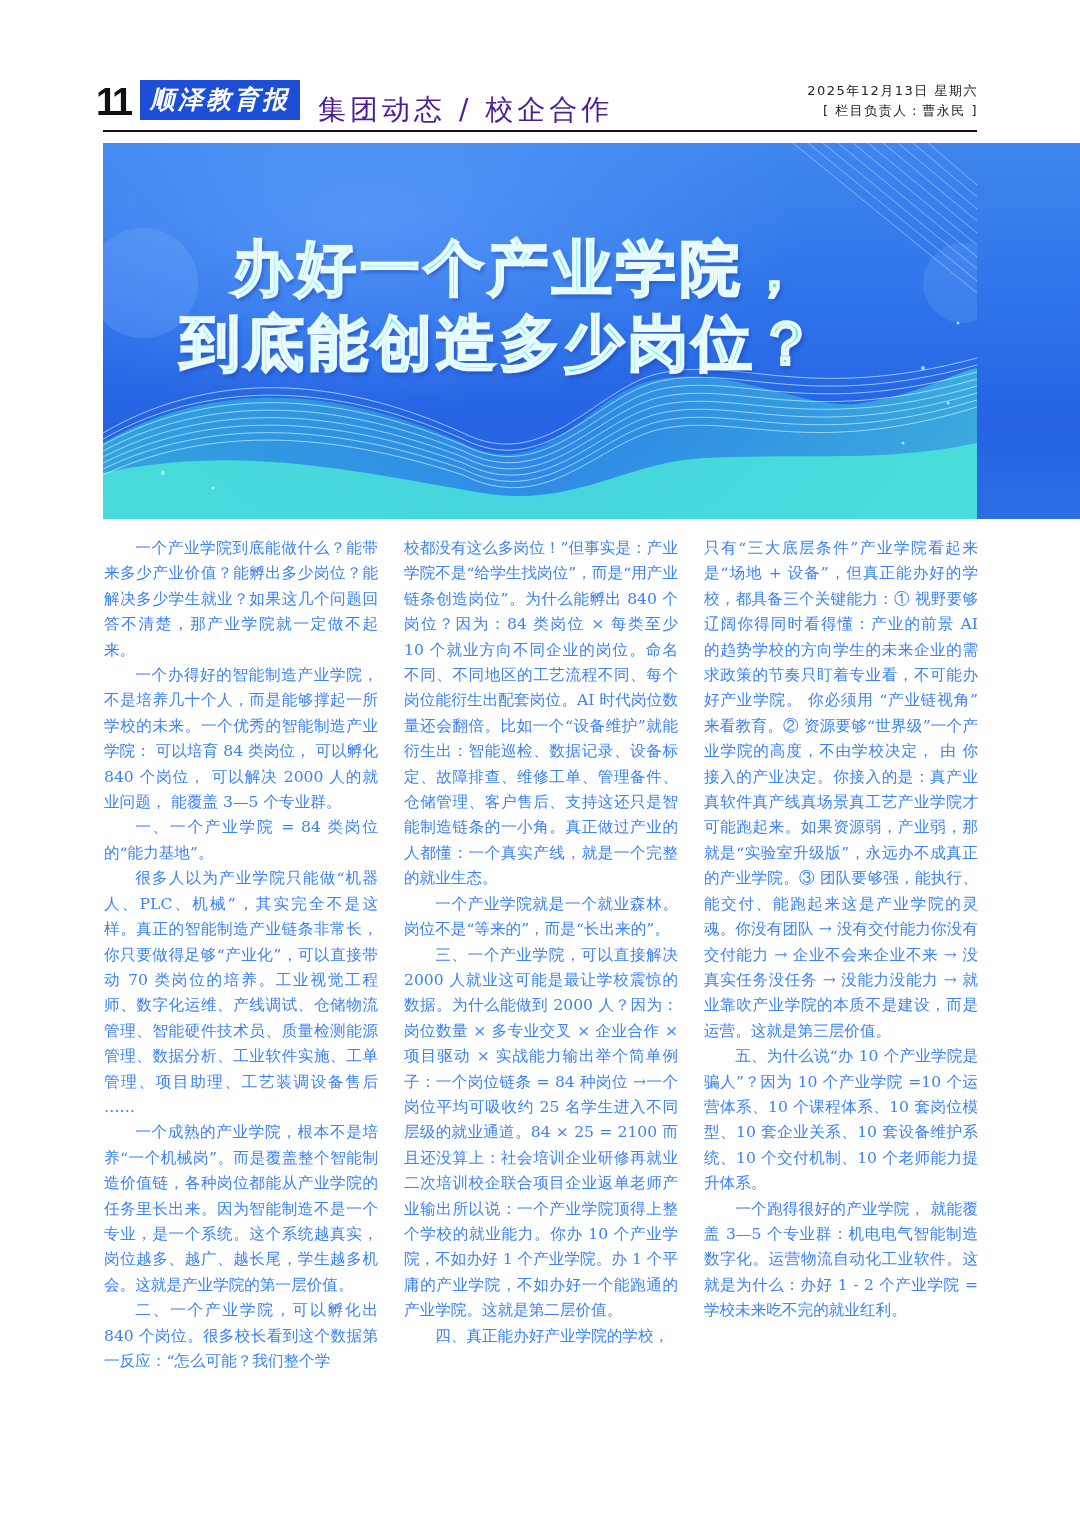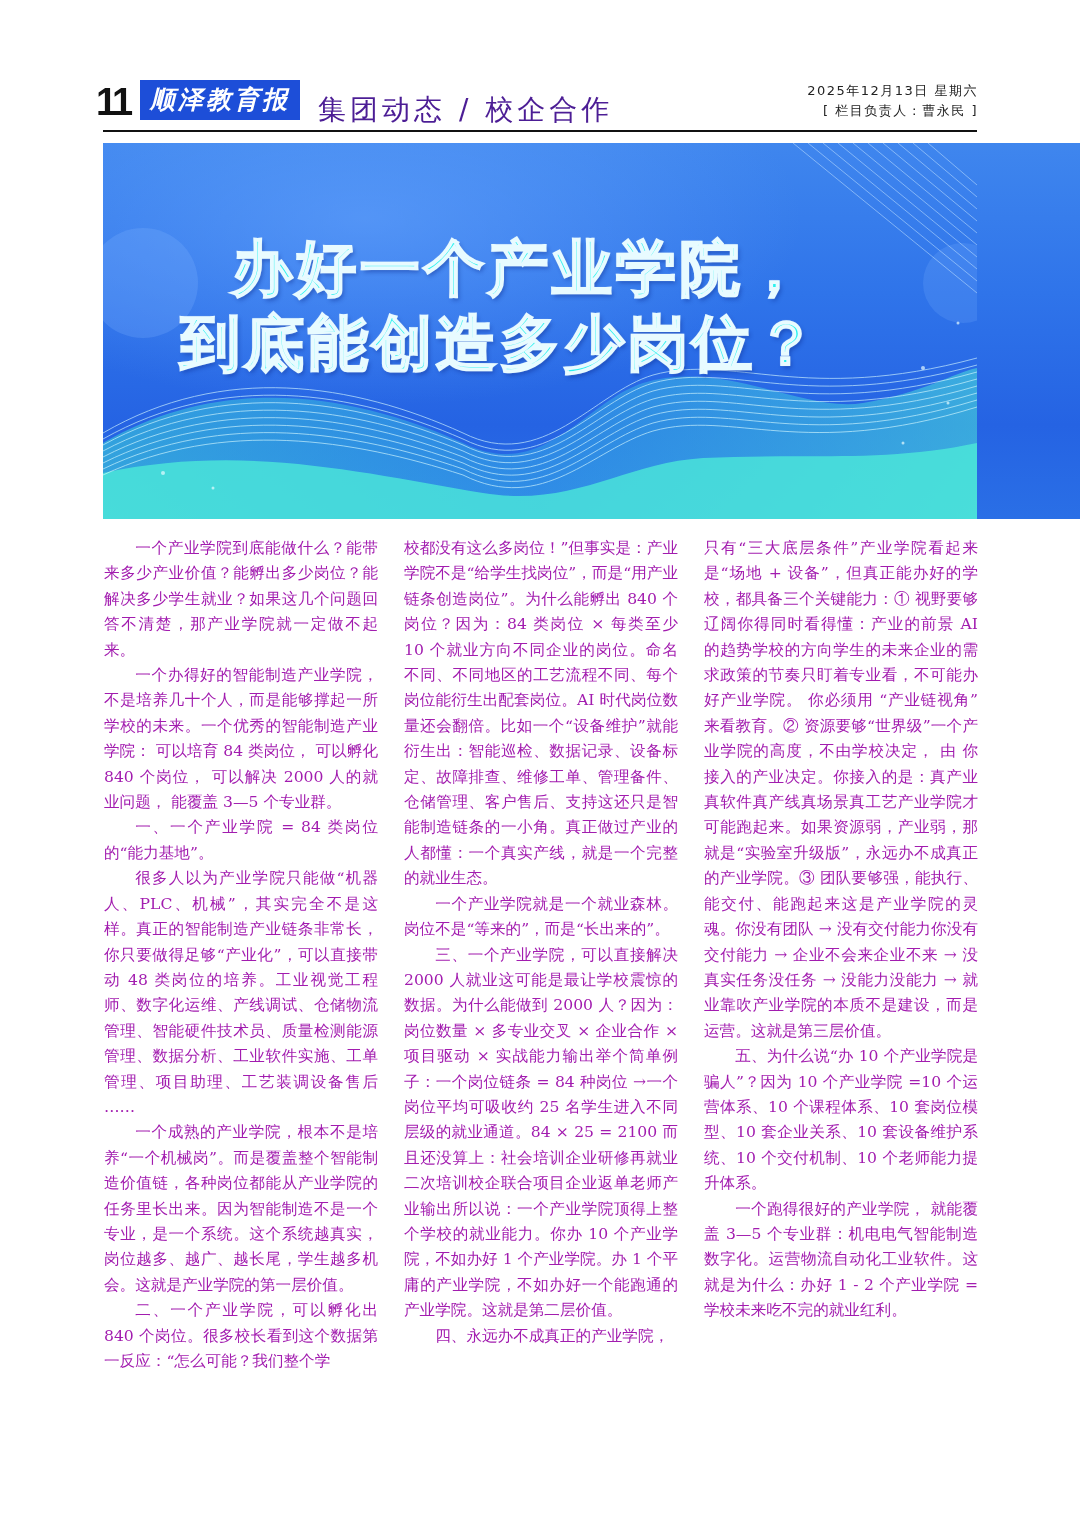--- a/index.html
+++ b/index.html
@@ -115,21 +115,21 @@
       left: 104px;
       width: 876px;
       height: 960px;
     }
     .col {
       position: absolute;
       top: 0;
       width: 274px;
       font-size: 15.6px;
       line-height: 25.4px;
-      color: #a21caf;
+      color: #3b82f6;
       text-align: justify;
     }
     .col.c1 { left: 0; }
     .col.c2 { left: 300px; }
     .col.c3 { left: 600px; }
     .col p {
       margin: 0;
       text-indent: 2em;
     }
     .col p.noindent { text-indent: 0; }
@@ -199,28 +199,28 @@
   </svg>
   <div class="banner-title l1">办好一个产业学院，</div>
   <div class="banner-title l2">到底能创造多少岗位？</div>
 </div>
 
 <div class="columns">
   <div class="col c1">
     <p>一个产业学院到底能做什么？能带来多少产业价值？能孵出多少岗位？能解决多少学生就业？如果这几个问题回答不清楚，那产业学院就一定做不起来。</p>
     <p>一个办得好的智能制造产业学院，不是培养几十个人，而是能够撑起一所学校的未来。一个优秀的智能制造产业学院： 可以培育 84 类岗位， 可以孵化 840 个岗位， 可以解决 2000 人的就业问题， 能覆盖 3—5 个专业群。</p>
     <p>一、一个产业学院 = 84 类岗位的“能力基地”。</p>
-    <p>很多人以为产业学院只能做“机器人、PLC、机械”，其实完全不是这样。真正的智能制造产业链条非常长，你只要做得足够“产业化”，可以直接带动 48 类岗位的培养。工业视觉工程师、数字化运维、产线调试、仓储物流管理、智能硬件技术员、质量检测能源管理、数据分析、工业软件实施、工单管理、项目助理、工艺装调设备售后 ……</p>
+    <p>很多人以为产业学院只能做“机器人、PLC、机械”，其实完全不是这样。真正的智能制造产业链条非常长，你只要做得足够“产业化”，可以直接带动 70 类岗位的培养。工业视觉工程师、数字化运维、产线调试、仓储物流管理、智能硬件技术员、质量检测能源管理、数据分析、工业软件实施、工单管理、项目助理、工艺装调设备售后 ……</p>
     <p>一个成熟的产业学院，根本不是培养“一个机械岗”。而是覆盖整个智能制造价值链，各种岗位都能从产业学院的任务里长出来。因为智能制造不是一个专业，是一个系统。这个系统越真实，岗位越多、越广、越长尾，学生越多机会。这就是产业学院的第一层价值。</p>
     <p>二、一个产业学院，可以孵化出 840 个岗位。很多校长看到这个数据第一反应：“怎么可能？我们整个学</p>
   </div>
   <div class="col c2">
     <p class="noindent">校都没有这么多岗位！”但事实是：产业学院不是“给学生找岗位”，而是“用产业链条创造岗位”。为什么能孵出 840 个岗位？因为：84 类岗位 × 每类至少 10 个就业方向不同企业的岗位。命名不同、不同地区的工艺流程不同、每个岗位能衍生出配套岗位。AI 时代岗位数量还会翻倍。比如一个“设备维护”就能衍生出：智能巡检、数据记录、设备标定、故障排查、维修工单、管理备件、仓储管理、客户售后、支持这还只是智能制造链条的一小角。真正做过产业的人都懂：一个真实产线，就是一个完整的就业生态。</p>
     <p>一个产业学院就是一个就业森林。岗位不是“等来的”，而是“长出来的”。</p>
     <p>三、一个产业学院，可以直接解决 2000 人就业这可能是最让学校震惊的数据。为什么能做到 2000 人？因为：岗位数量 × 多专业交叉 × 企业合作 × 项目驱动 × 实战能力输出举个简单例子：一个岗位链条 = 84 种岗位 →一个岗位平均可吸收约 25 名学生进入不同层级的就业通道。84 × 25 = 2100 而且还没算上：社会培训企业研修再就业二次培训校企联合项目企业返单老师产业输出所以说：一个产业学院顶得上整个学校的就业能力。你办 10 个产业学院，不如办好 1 个产业学院。办 1 个平庸的产业学院，不如办好一个能跑通的产业学院。这就是第二层价值。</p>
-    <p>四、永远办不成真正的产业学院，</p>
+    <p>四、真正能办好产业学院的学校，</p>
   </div>
   <div class="col c3">
     <p class="noindent">只有“三大底层条件”产业学院看起来是“场地 + 设备”，但真正能办好的学校，都具备三个关键能力：① 视野要够辽阔你得同时看得懂：产业的前景 AI 的趋势学校的方向学生的未来企业的需求政策的节奏只盯着专业看，不可能办好产业学院。 你必须用 “产业链视角” 来看教育。② 资源要够“世界级”一个产业学院的高度，不由学校决定， 由 你接入的产业决定。你接入的是：真产业真软件真产线真场景真工艺产业学院才可能跑起来。如果资源弱，产业弱，那就是“实验室升级版”，永远办不成真正的产业学院。③ 团队要够强，能执行、能交付、能跑起来这是产业学院的灵魂。你没有团队 → 没有交付能力你没有交付能力 → 企业不会来企业不来 → 没真实任务没任务 → 没能力没能力 → 就业靠吹产业学院的本质不是建设，而是运营。这就是第三层价值。</p>
     <p>五、为什么说“办 10 个产业学院是骗人”？因为 10 个产业学院 =10 个运营体系、10 个课程体系、10 套岗位模型、10 套企业关系、10 套设备维护系统、10 个交付机制、10 个老师能力提升体系。</p>
     <p>一个跑得很好的产业学院， 就能覆盖 3—5 个专业群：机电电气智能制造数字化。运营物流自动化工业软件。这就是为什么：办好 1 - 2 个产业学院 = 学校未来吃不完的就业红利。</p>
   </div>
 </div>
 
 </body></html>

